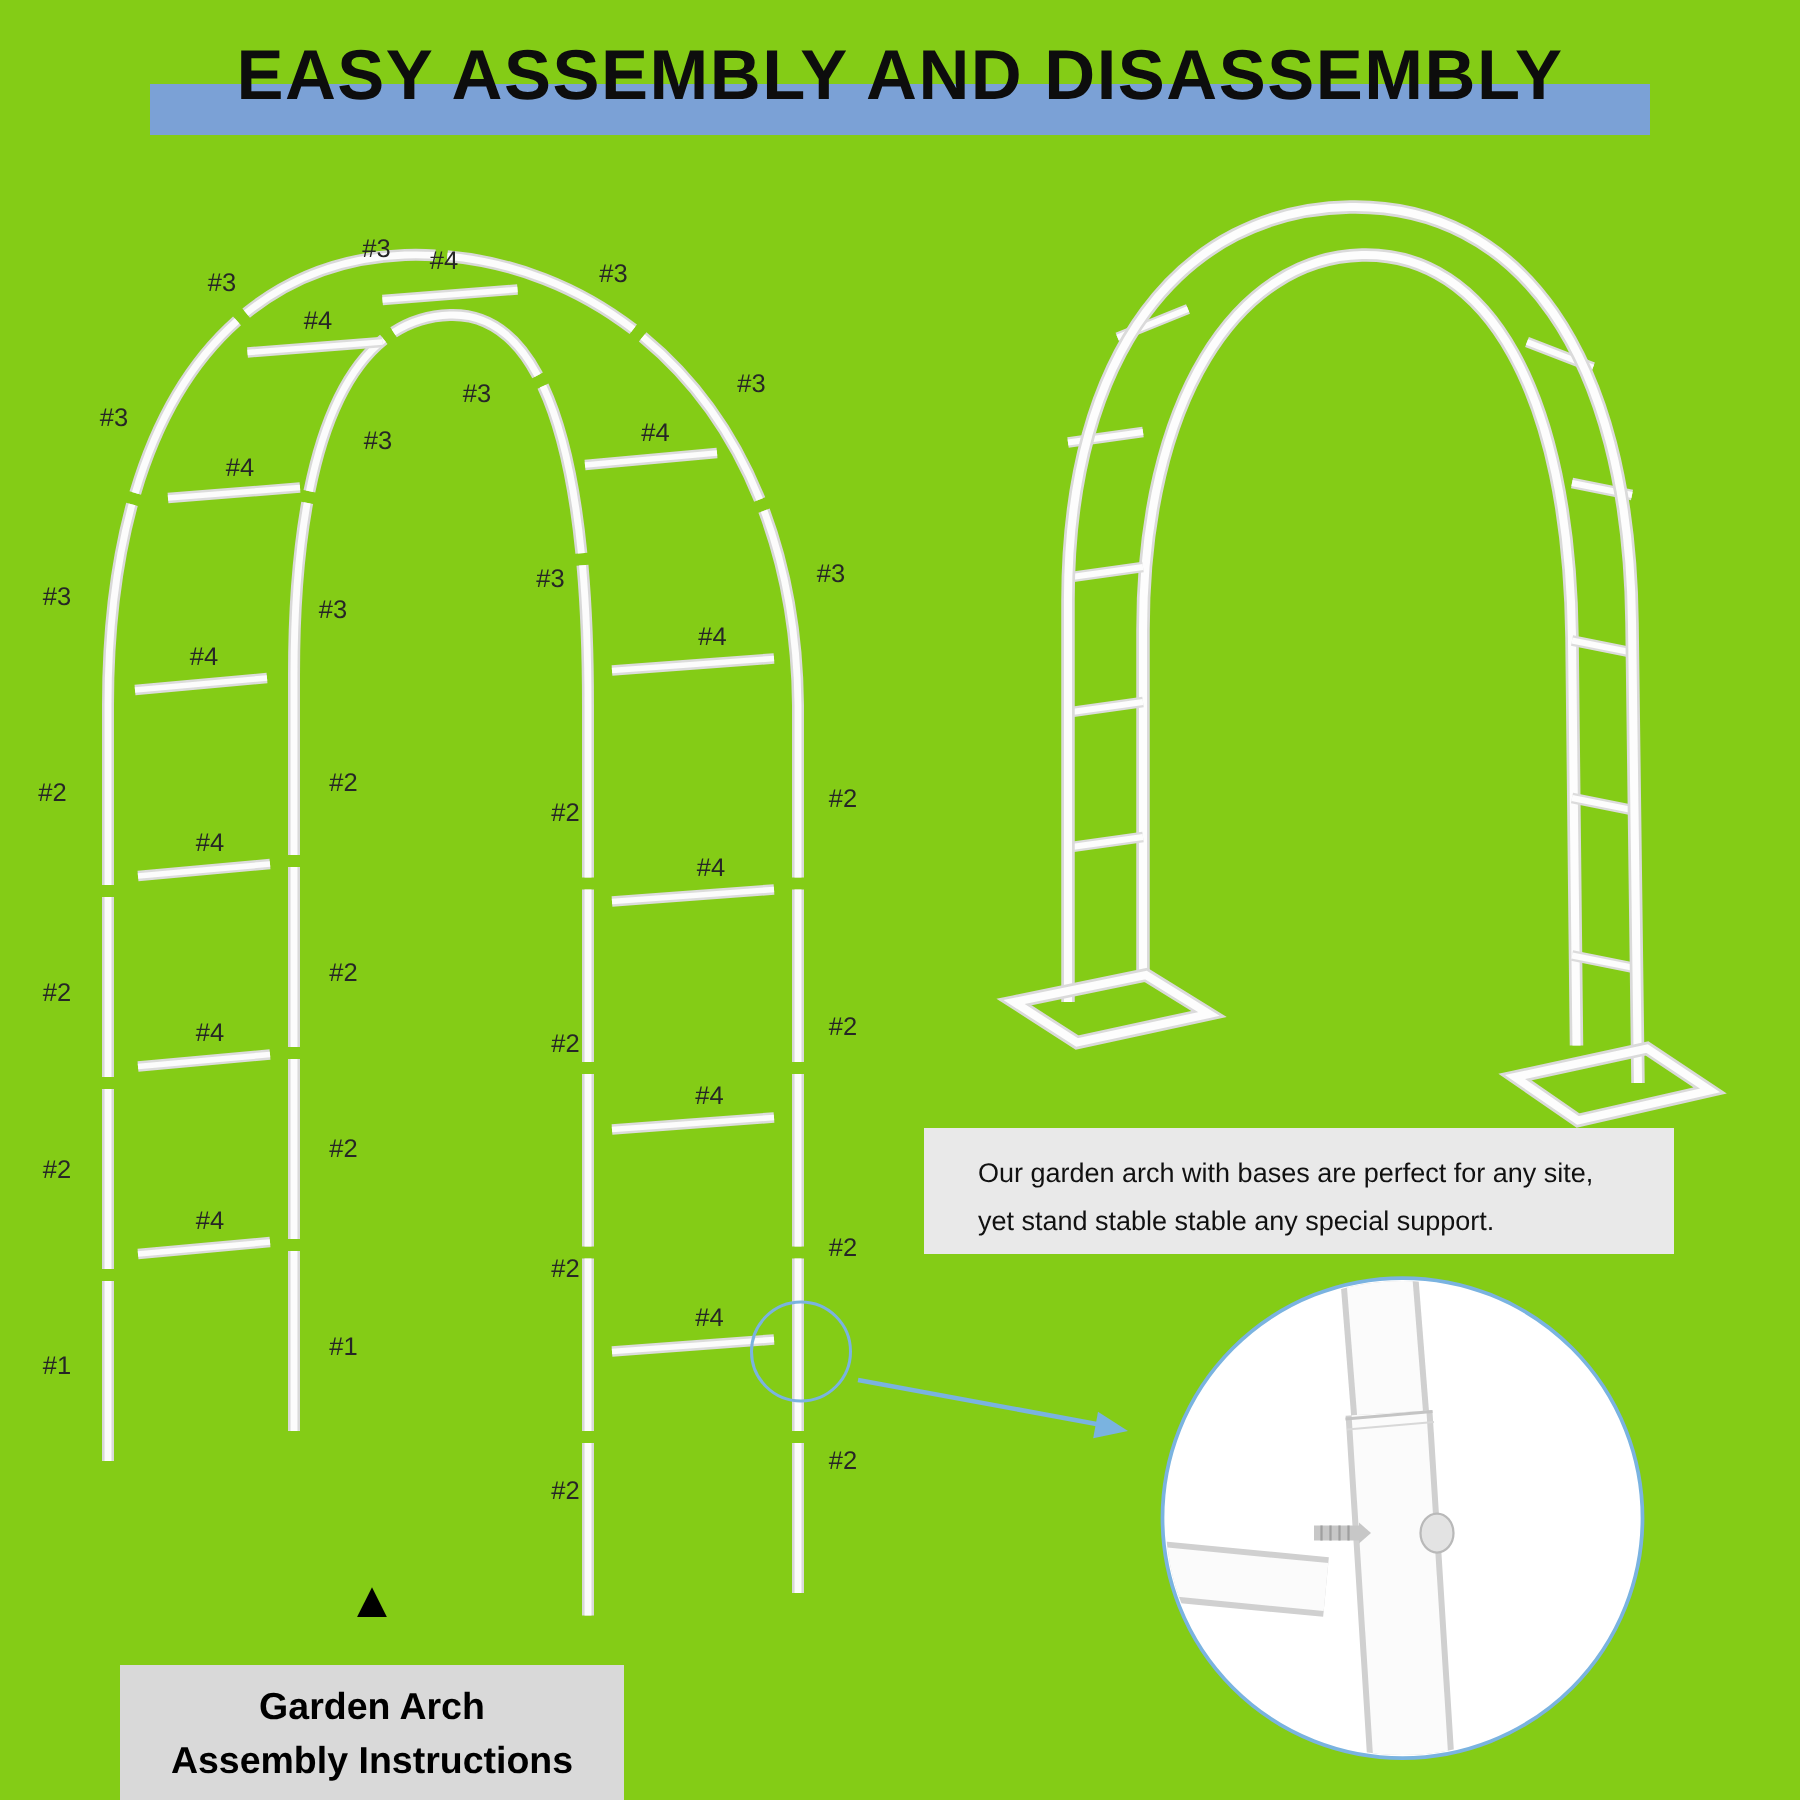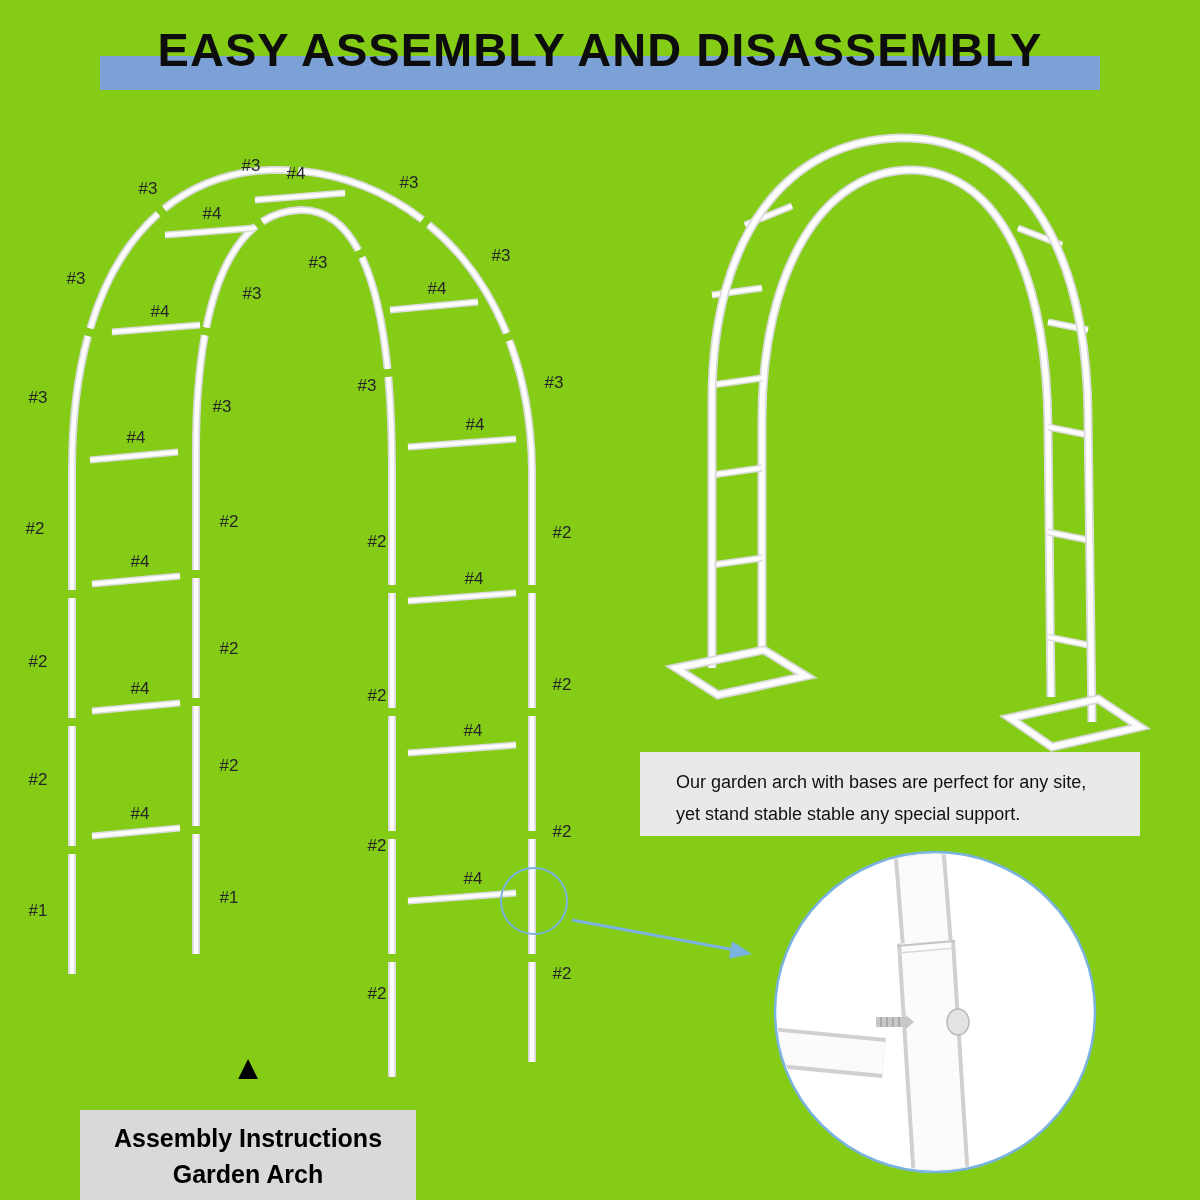--- a/index.html
+++ b/index.html
@@ -8,21 +8,21 @@
 
   .banner { position:absolute; left:100px; top:56px; width:1000px; height:34px; background:#7ba1d6; }
   .title { position:absolute; left:600px; top:22px; transform:translateX(-50%);
            font-size:47px; font-weight:900; letter-spacing:1px; color:#0d0d0d; white-space:nowrap; }
 
   .canvas { position:absolute; left:0; top:0; }
 
   .labels span { position:absolute; transform:translate(-50%,-50%);
                  font-size:17px; color:#262626; white-space:nowrap; }
 
-  .infobox { position:absolute; left:640px; top:752px; width:500px; height:84px;
+  .infobox { position:absolute; left:616px; top:752px; width:500px; height:84px;
              background:#e9e9e9; padding:14px 0 0 36px; font-size:18px; line-height:1.78; color:#111; }
 
   .caption-marker { position:absolute; left:248px; top:1050px; transform:translateX(-50%);
                     font-size:34px; color:#000; line-height:1; }
   .captionbox { position:absolute; left:80px; top:1110px; width:336px; height:90px;
                 background:#d9d9d9; text-align:center; padding-top:10px;
                 font-size:25px; font-weight:bold; color:#000; line-height:1.45; }
 
   
   .tu  { fill:none; stroke:#d9d9d9; stroke-width:8;   stroke-linecap:butt; }
@@ -172,17 +172,17 @@
       <span style="left: 562px; top: 974px;">#2</span>
     </div>
 
   <div class="infobox">
     <div>Our garden arch with bases are perfect for any site,</div>
     <div>yet stand stable stable any special support.</div>
   </div>
 
   <div class="caption-marker">▲</div>
   <div class="captionbox">
+    <div>Garden Arch</div>
     <div>Assembly Instructions</div>
-    <div>Garden Arch</div>
   </div>
 
 </div>
 
 </body></html>

